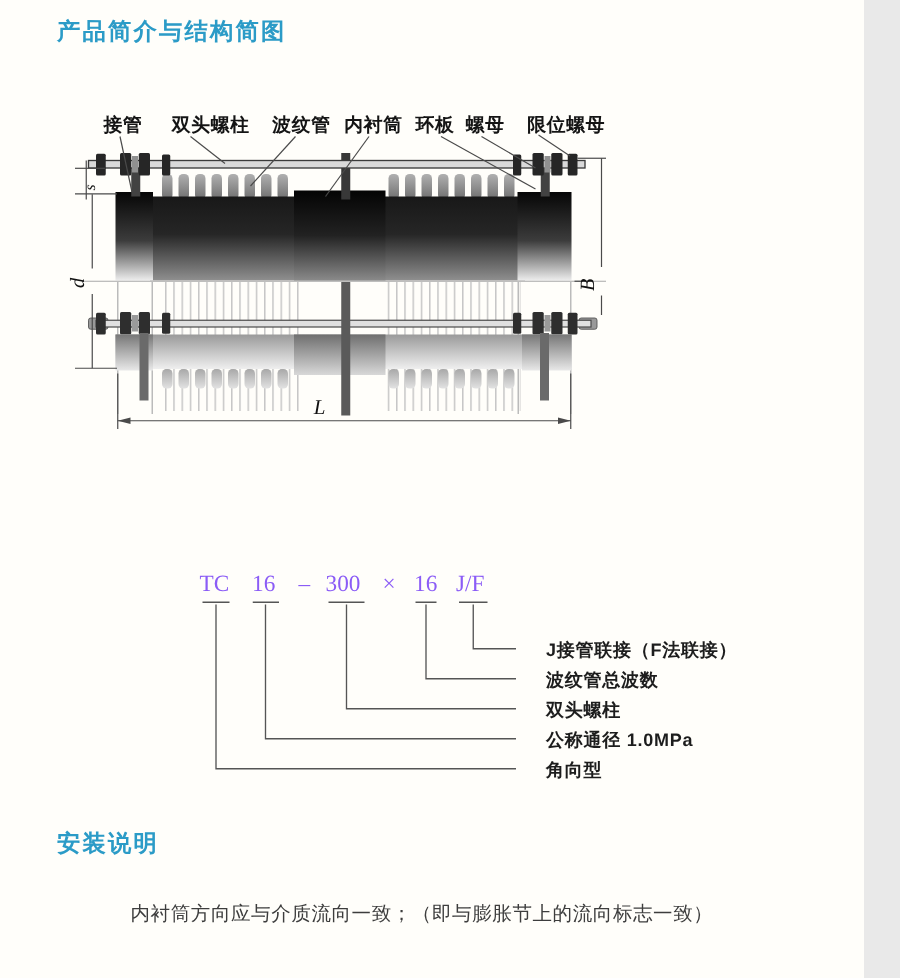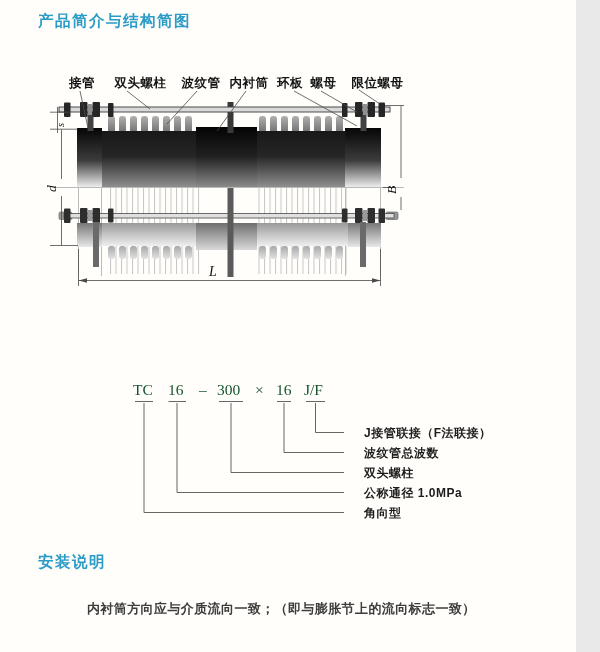--- a/index.html
+++ b/index.html
@@ -12,31 +12,31 @@
     position:absolute;left:38px;margin:0;
     font-size:15.5px;font-weight:bold;letter-spacing:1.5px;
     color:#2b9bc7;font-family:"Liberation Sans",sans-serif;
   }
   svg{position:absolute;left:0;}
   svg text{font-family:"Liberation Sans",sans-serif;}
   .part-label{font-size:12.5px;font-weight:bold;fill:#141414;letter-spacing:0.5px;}
   .dim{font-family:"Liberation Serif",serif;font-style:italic;fill:#111;}
   .tok{
     position:absolute;top:382px;height:16px;line-height:16px;
-    font-family:"Liberation Serif",serif;font-size:15.5px;color:#14532d;
+    font-family:"Liberation Serif",serif;font-size:15.5px;color:#8b5cf6;
     white-space:nowrap;
   }
   .callout{
     position:absolute;left:364px;height:14px;line-height:14px;
     font-size:12px;font-weight:bold;color:#1d1d1d;letter-spacing:0.5px;
     white-space:nowrap;
   }
   .note-line{
     position:absolute;left:55px;margin:0;
-    font-size:13px;font-weight:700;color:#3d3d3d;letter-spacing:0.4px;
+    font-size:13px;font-weight:400;color:#3d3d3d;letter-spacing:0.4px;
     white-space:nowrap;
     padding-left:32px;
   }
 </style>
 </head>
 <body>
 
 <div class="page">
 
   <h1 class="sec-heading" style="top:11px">产品简介与结构简图</h1>

